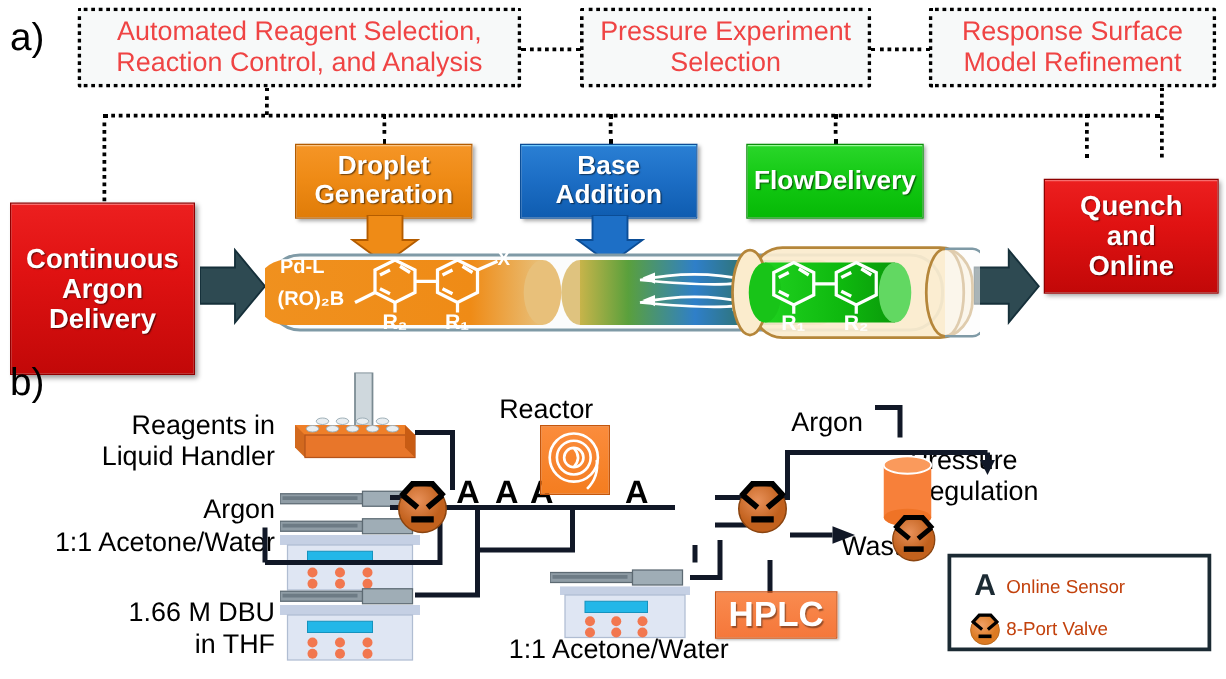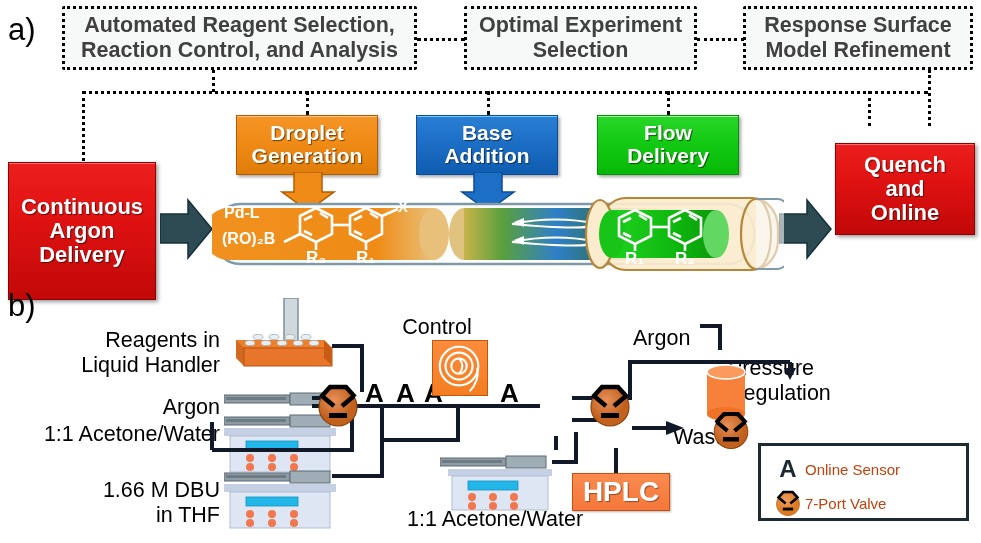--- a/index.html
+++ b/index.html
@@ -9,21 +9,21 @@
 
   
   .panel-letter{font-size:31px;color:#000;font-weight:400;}
 
   
   .dbox{
     border:3px dotted #000;
     background:#f7f9f9;
     display:flex;align-items:center;justify-content:center;
     text-align:center;
-    font-size:21.5px;font-weight:700;color:#404040;line-height:1.17;
+    font-size:21.5px;font-weight:400;color:#ef4444;line-height:1.17;
     box-sizing:border-box;
     border-radius:2px;
   }
   
   .hdot{border-top:3px dotted #000;height:0;}
   .vdot{border-left:3px dotted #000;width:0;}
 
   
   .stage{
     box-sizing:border-box;
@@ -93,21 +93,21 @@
 
 <div class="abs panel-letter" style="left:8px;top:12px;">a)</div>
 
 
 <div class="abs dbox" style="left:62px;top:6px;width:355px;height:64px;flex-direction:column;">
   <div>Automated Reagent Selection,</div>
   <div>Reaction Control, and Analysis</div>
 </div>
 
 <div class="abs dbox" style="left:464px;top:6px;width:233px;height:64px;flex-direction:column;">
-  <div>Optimal Experiment</div>
+  <div>Pressure Experiment</div>
   <div>Selection</div>
 </div>
 
 <div class="abs dbox" style="left:743px;top:6px;width:230px;height:64px;flex-direction:column;">
   <div>Response Surface</div>
   <div>Model Refinement</div>
 </div>
 
 
 <div class="abs hdot" style="left:417px;top:38px;width:48px;"></div>
@@ -145,21 +145,21 @@
 </svg>
 
 <div class="abs stage stage-blue" style="left:416px;top:115px;width:142px;height:60px;flex-direction:column;">
   <div>Base</div>
   <div>Addition</div>
 </div>
 <svg class="abs" style="left:460px;top:172px;" width="56" height="40" viewBox="0 0 56 40">
   <polygon points="14,0 42,0 42,20 54,20 28,39 2,20 14,20" fill="#1d6fc6" stroke="#0b4d96" stroke-width="1.5"></polygon>
 </svg>
 
-<div class="abs stage stage-green" style="left:597px;top:115px;width:142px;height:60px;flex-direction:column;">
+<div class="abs stage stage-green" style="left:597px;top:115px;width:142px;height:60px;flex-direction:row;">
   <div>Flow</div>
   <div>Delivery</div>
 </div>
 
 <div class="abs stage stage-red" style="left:835px;top:143px;width:140px;height:92px;">
   <div class="stage-txt">
     <div>Quench</div>
     <div>and</div>
     <div>Online</div>
   </div>
@@ -279,21 +279,21 @@
 <div class="abs btxt r" style="left:40px;top:328px;width:180px;">
   <div>Reagents in</div>
   <div>Liquid Handler</div>
 </div>
 <div class="abs btxt r" style="left:60px;top:395px;width:160px;">Argon</div>
 <div class="abs btxt r" style="left:10px;top:422px;width:210px;">1:1 Acetone/Water</div>
 <div class="abs btxt r" style="left:50px;top:478px;width:170px;">
   <div>1.66 M DBU</div>
   <div>in THF</div>
 </div>
-<div class="abs btxt c" style="left:372px;top:315px;width:130px;">Control</div>
+<div class="abs btxt c" style="left:372px;top:315px;width:130px;">Reactor</div>
 <div class="abs btxt" style="left:633px;top:326px;">Argon</div>
 <div class="abs btxt" style="left:728px;top:356px;">
   <div>Pressure</div>
   <div>Regulation</div>
 </div>
 <div class="abs btxt" style="left:673px;top:425px;">Waste</div>
 <div class="abs btxt c" style="left:385px;top:507px;width:220px;">1:1 Acetone/Water</div>
 
 
 <div class="abs btxt" style="left:365px;top:378px;font-size:26px;font-weight:bold;">A</div>
@@ -494,18 +494,18 @@
         <radialGradient id="vgl" cx="40%" cy="33%">
             <stop offset="0%" stop-color="#f0a066"></stop>
             <stop offset="100%" stop-color="#dc7a22"></stop>
           </radialGradient>
         <circle cx="26" cy="27" r="20" fill="url(#vgl)" stroke="#b5651a" stroke-width="1.2"></circle>
         <path d="M8 17 L18 6 H34 L44 17" fill="none" stroke="#000" stroke-width="4.5"></path>
         <path d="M10 16 L22 26 M42 16 L30 26" stroke="#000" stroke-width="4.5" fill="none"></path>
         <rect x="17" y="33" width="18" height="5" fill="#000"></rect>
       </svg>
     </span>
-    <span class="legend-txt">7-Port Valve</span>
+    <span class="legend-txt">8-Port Valve</span>
   </div>
 </div>
 
 
 
 
 </body></html>

